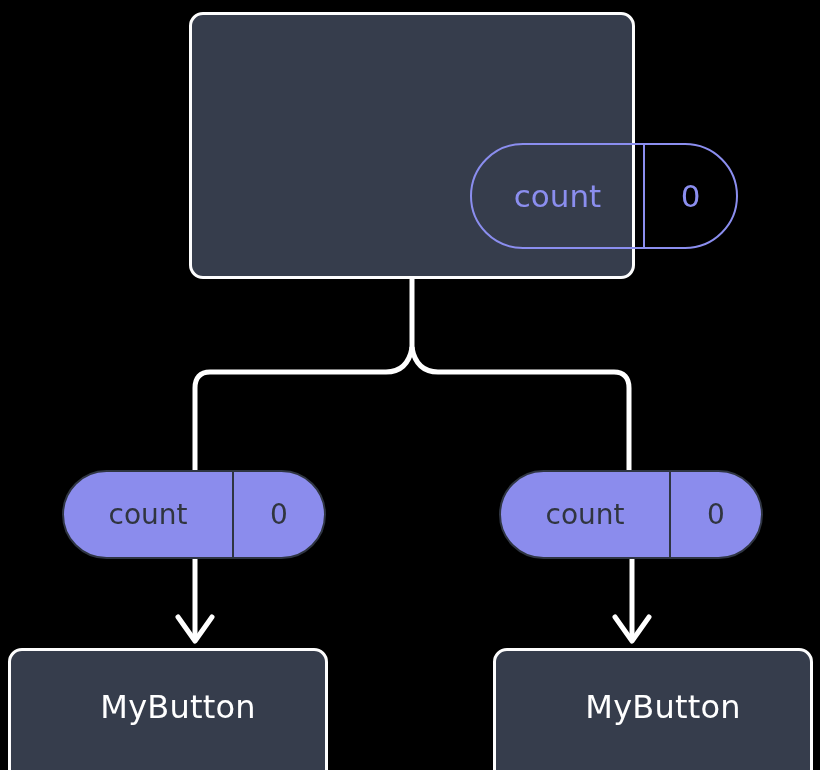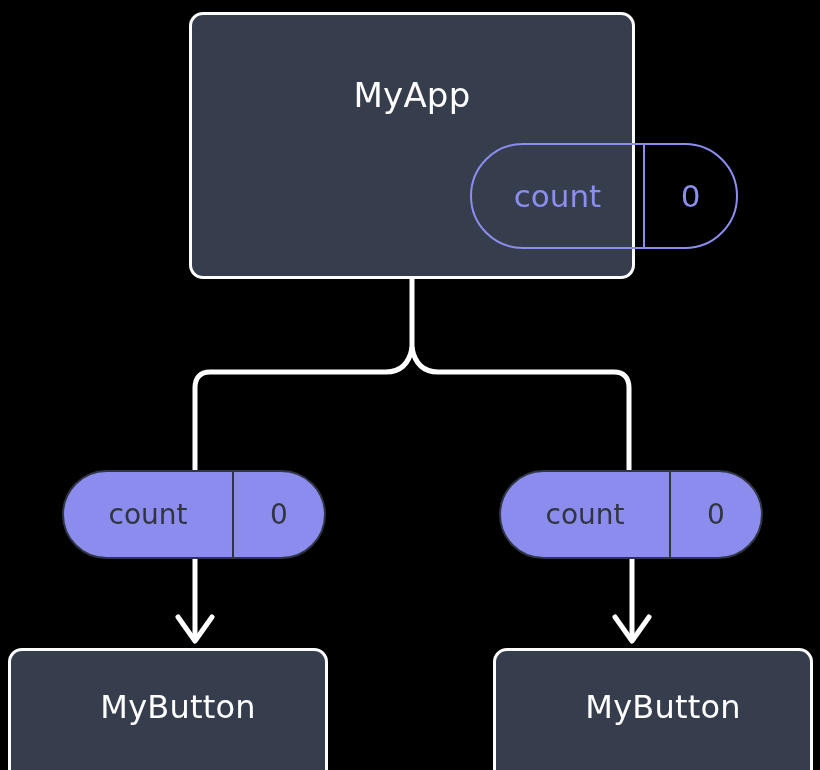--- a/index.html
+++ b/index.html
@@ -163,21 +163,20 @@
     <path d="M412,348 C415,364 424,372 438,372 L614,372 C624,372 629,378 629,388 L629,470" stroke="#ffffff" stroke-width="5" stroke-linecap="round" stroke-linejoin="round" fill="none"></path>
 
     <path d="M195,559 L195,641" stroke="#ffffff" stroke-width="5" stroke-linecap="butt" fill="none"></path>
     <path d="M178,617 L195,641 L212,617" stroke="#ffffff" stroke-width="5" stroke-linecap="round" stroke-linejoin="round" fill="none"></path>
 
     <path d="M632,559 L632,641" stroke="#ffffff" stroke-width="5" stroke-linecap="butt" fill="none"></path>
     <path d="M615,617 L632,641 L649,617" stroke="#ffffff" stroke-width="5" stroke-linecap="round" stroke-linejoin="round" fill="none"></path>
   </svg>
 
   <div class="widget-card" id="card-myapp">
-    <div class="widget-title">MyApp</div>
 
     <div class="state-pill" id="pill-myapp">
       <div class="pill-key">count</div>
       <div class="pill-value">0</div>
     </div>
   </div>
 
   <div class="state-pill state-pill-filled" id="pill-left">
     <div class="pill-key">count</div>
     <div class="pill-value">0</div>

